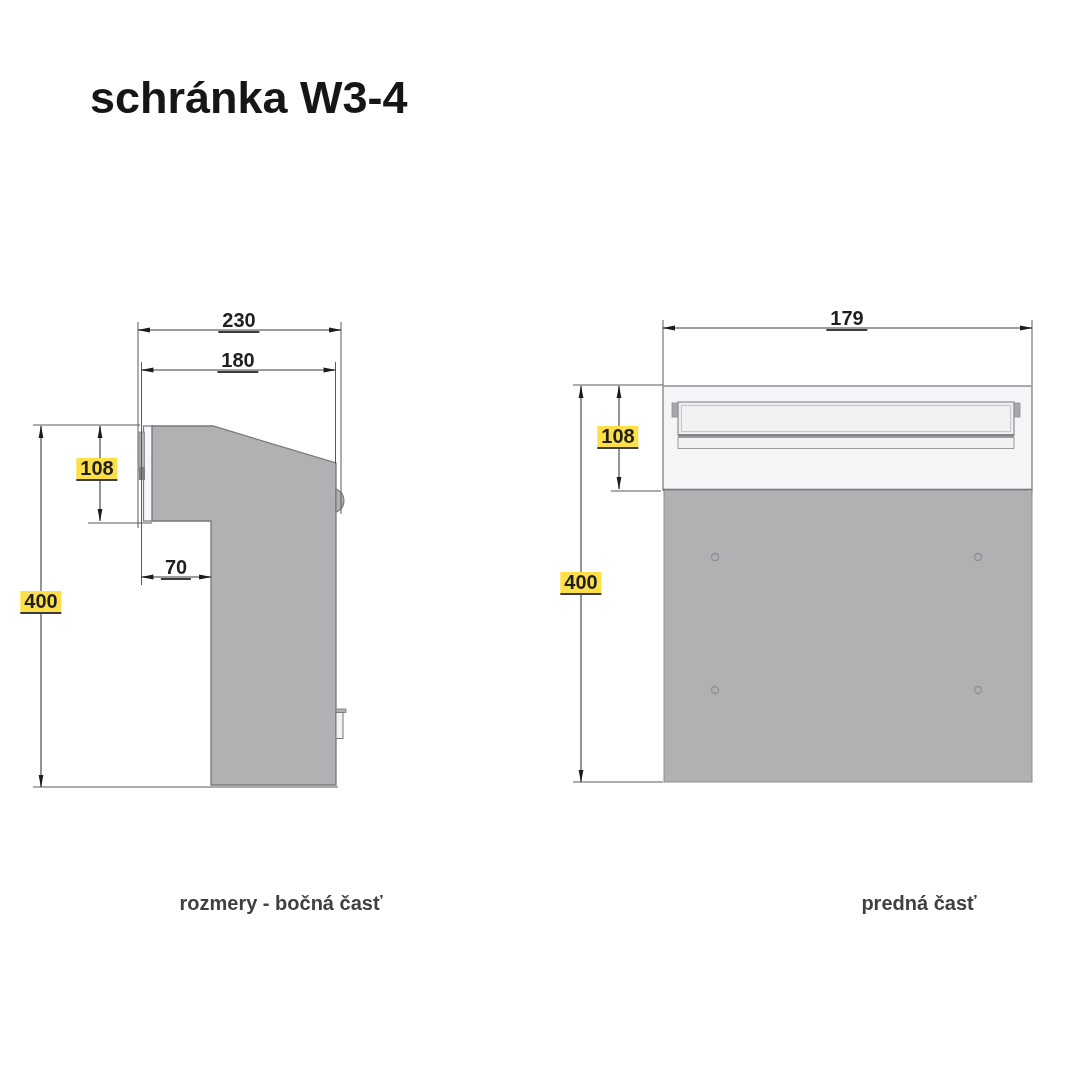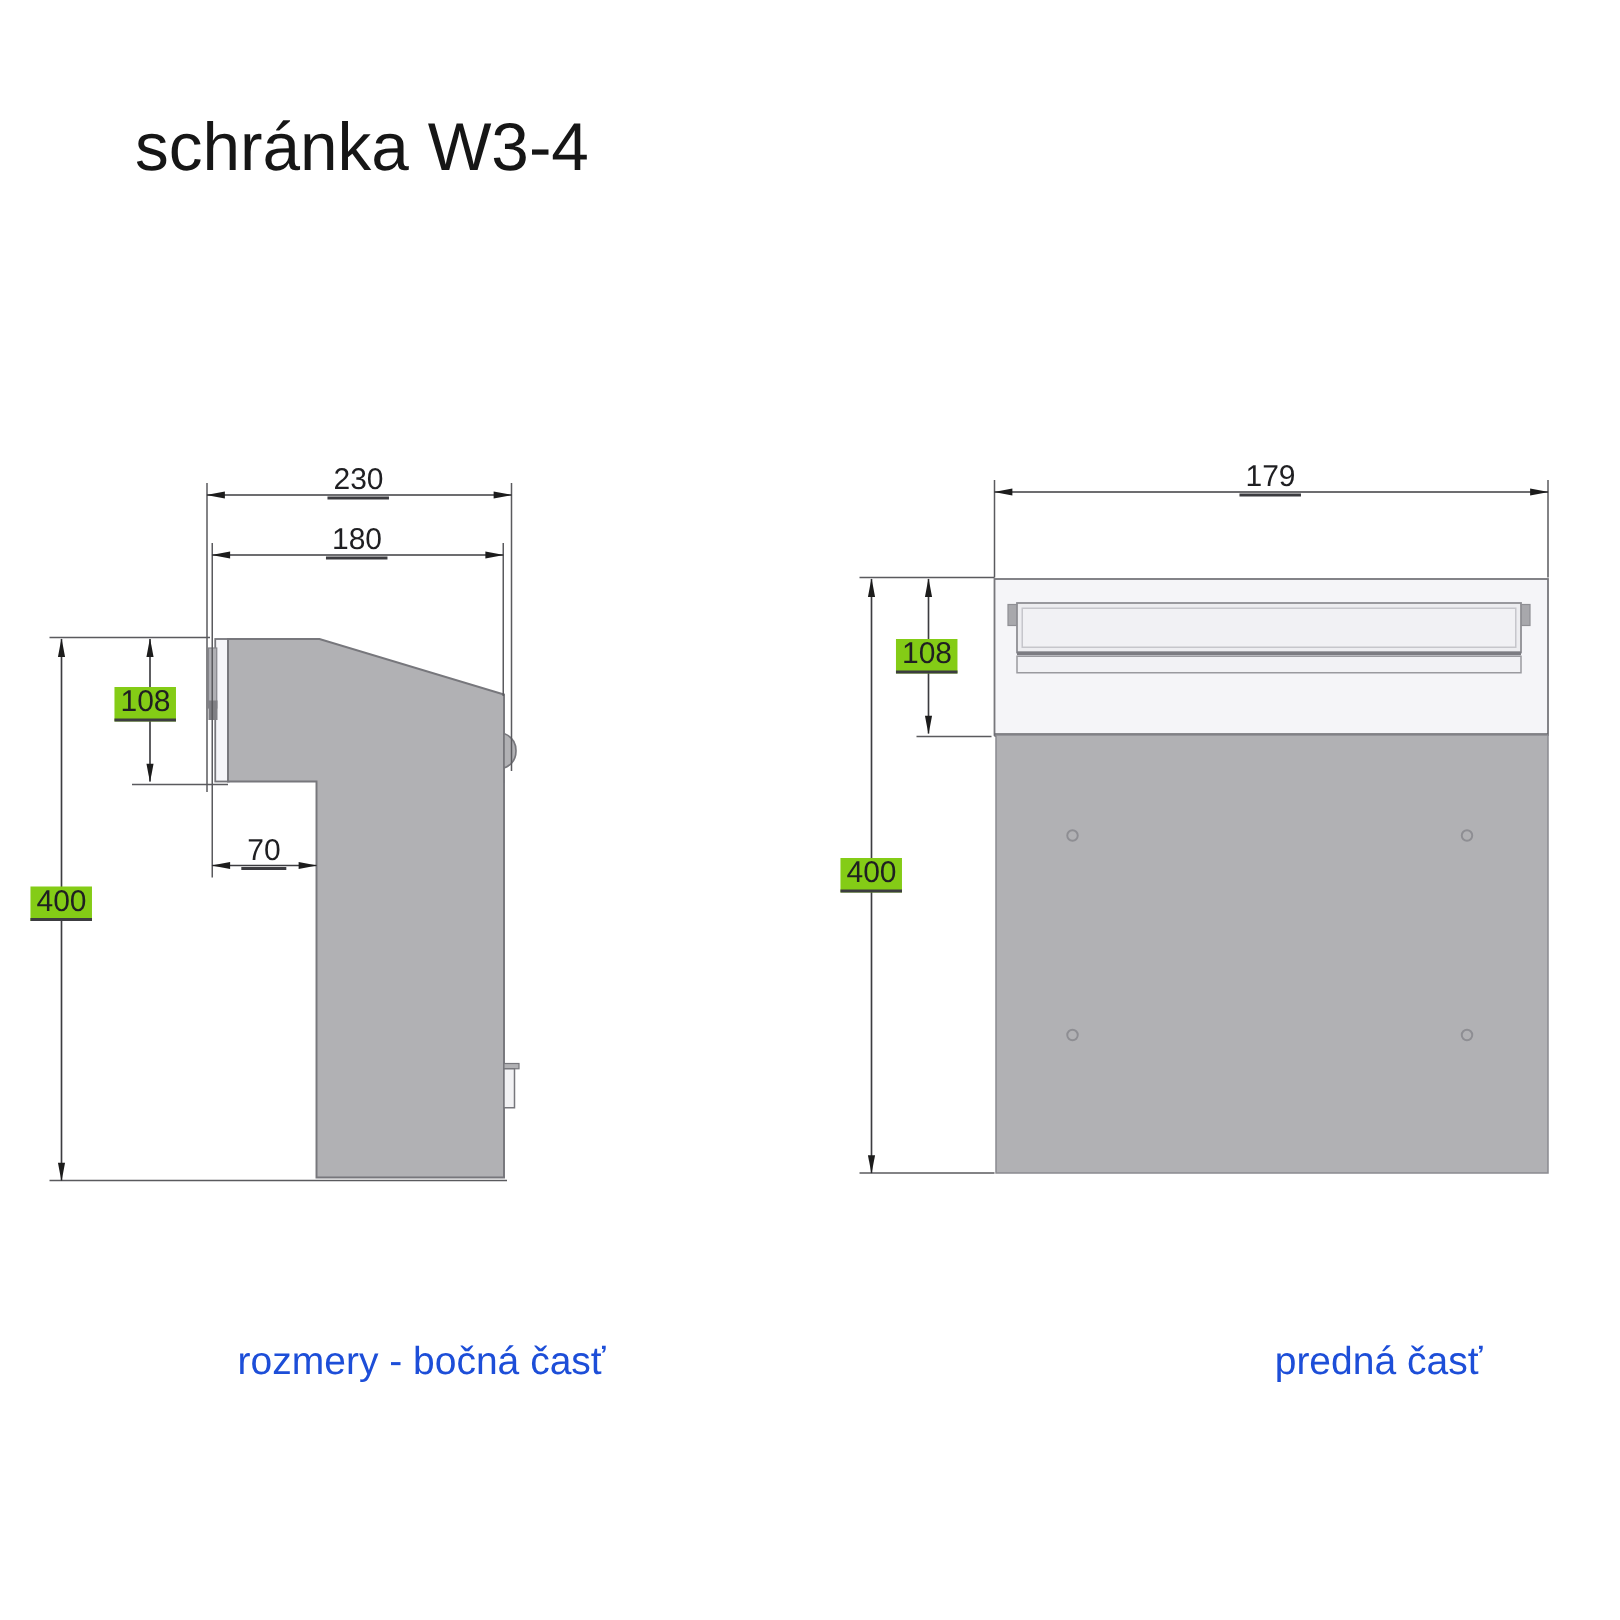--- a/index.html
+++ b/index.html
@@ -1,33 +1,33 @@
 <!DOCTYPE html>
 <html><head>
 <meta charset="utf-8">
 <style>
   html,body{margin:0;padding:0;background:#fff;}
   #canvas{
     position:relative;width:1080px;height:1080px;background:#ffffff;
-    font-family:"Liberation Sans","DejaVu Sans",sans-serif;overflow:hidden;
+    font-family:"Liberation Sans","DejaVu Sans",sans-serif;overflow:hidden;font-weight:bold;
   }
   #title{
     position:absolute;left:90px;top:72px;font-size:45px;color:#161616;
     white-space:nowrap;
   }
   svg{position:absolute;left:0;top:0;}
   .dlabel{
     position:absolute;transform:translateX(-50%);
     font-size:20px;line-height:21px;color:#1f1f22;
     border-bottom:2px solid #3c3c40;padding:0 4px;white-space:nowrap;text-align:center;
   }
-  .vlab{background:#84cc16;}
+  .vlab{background:#fde047;}
   .caption{
     position:absolute;transform:translateX(-50%);
-    font-size:26px;color:#1d4ed8;white-space:nowrap;
+    font-size:20px;color:#404040;white-space:nowrap;
   }
 </style>
 </head>
 <body>
 
 <div id="canvas">
 
   <div id="title">schránka W3-4</div>
 
   <svg width="1080" height="1080" viewBox="0 0 1080 1080">

